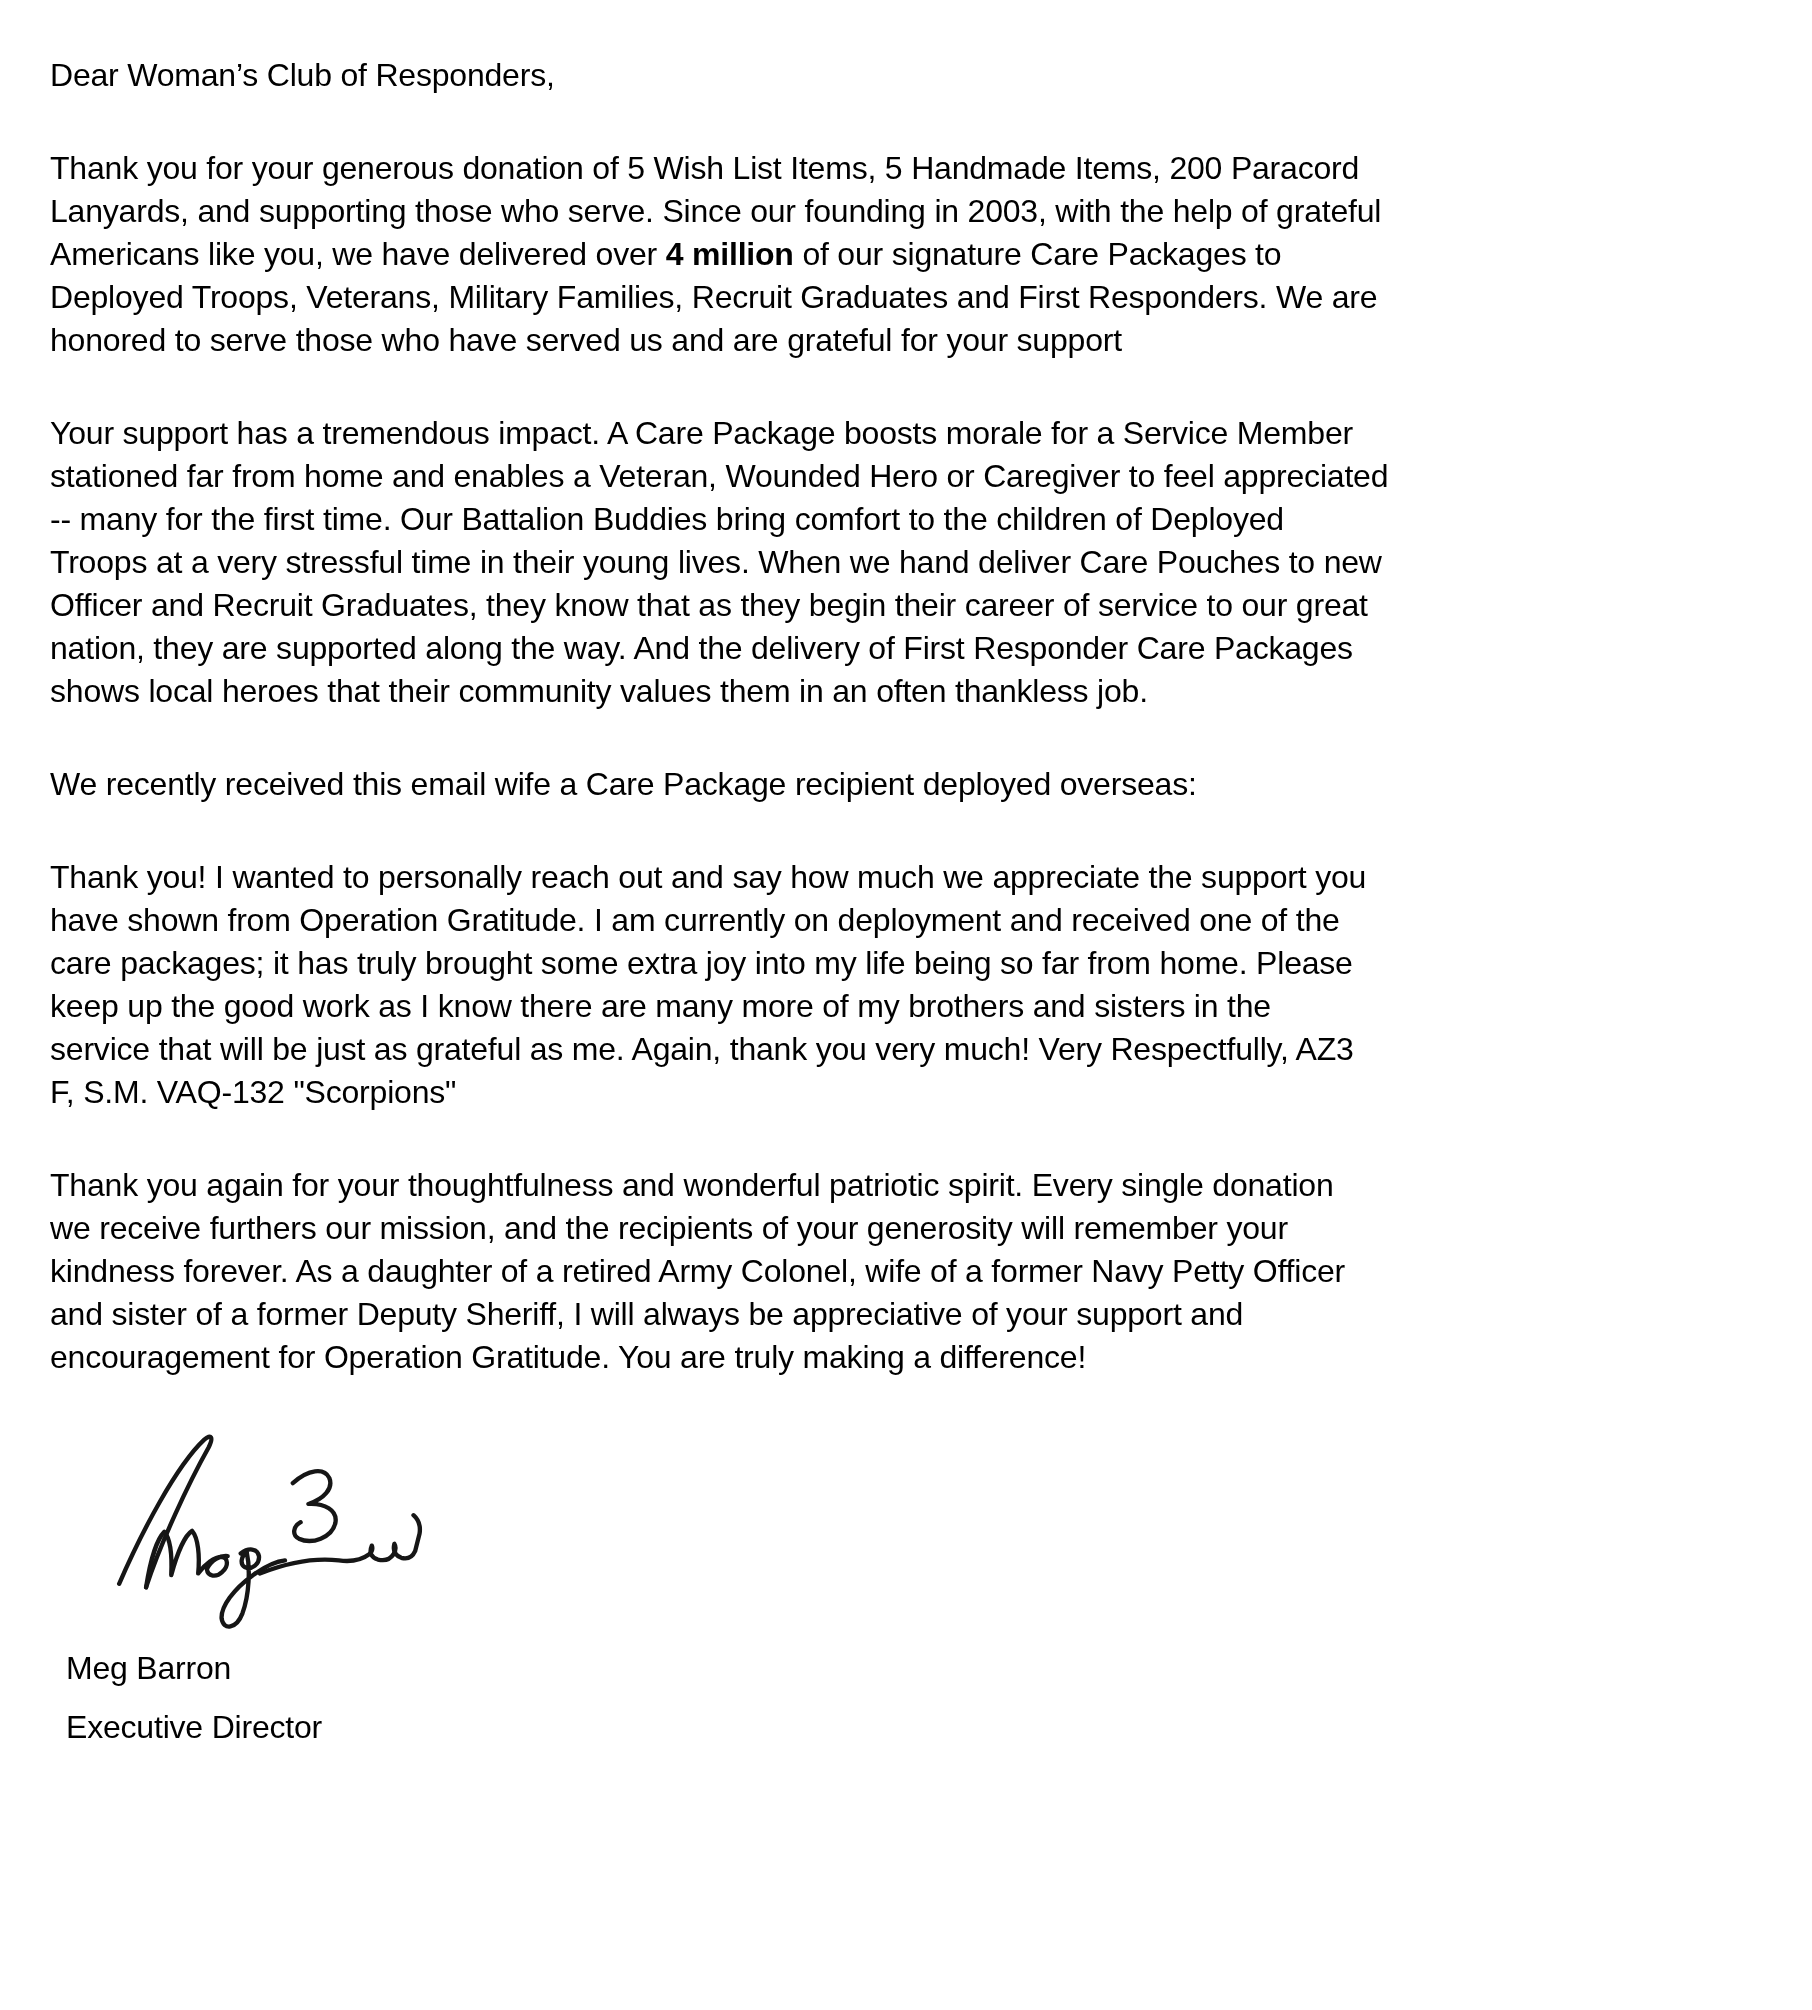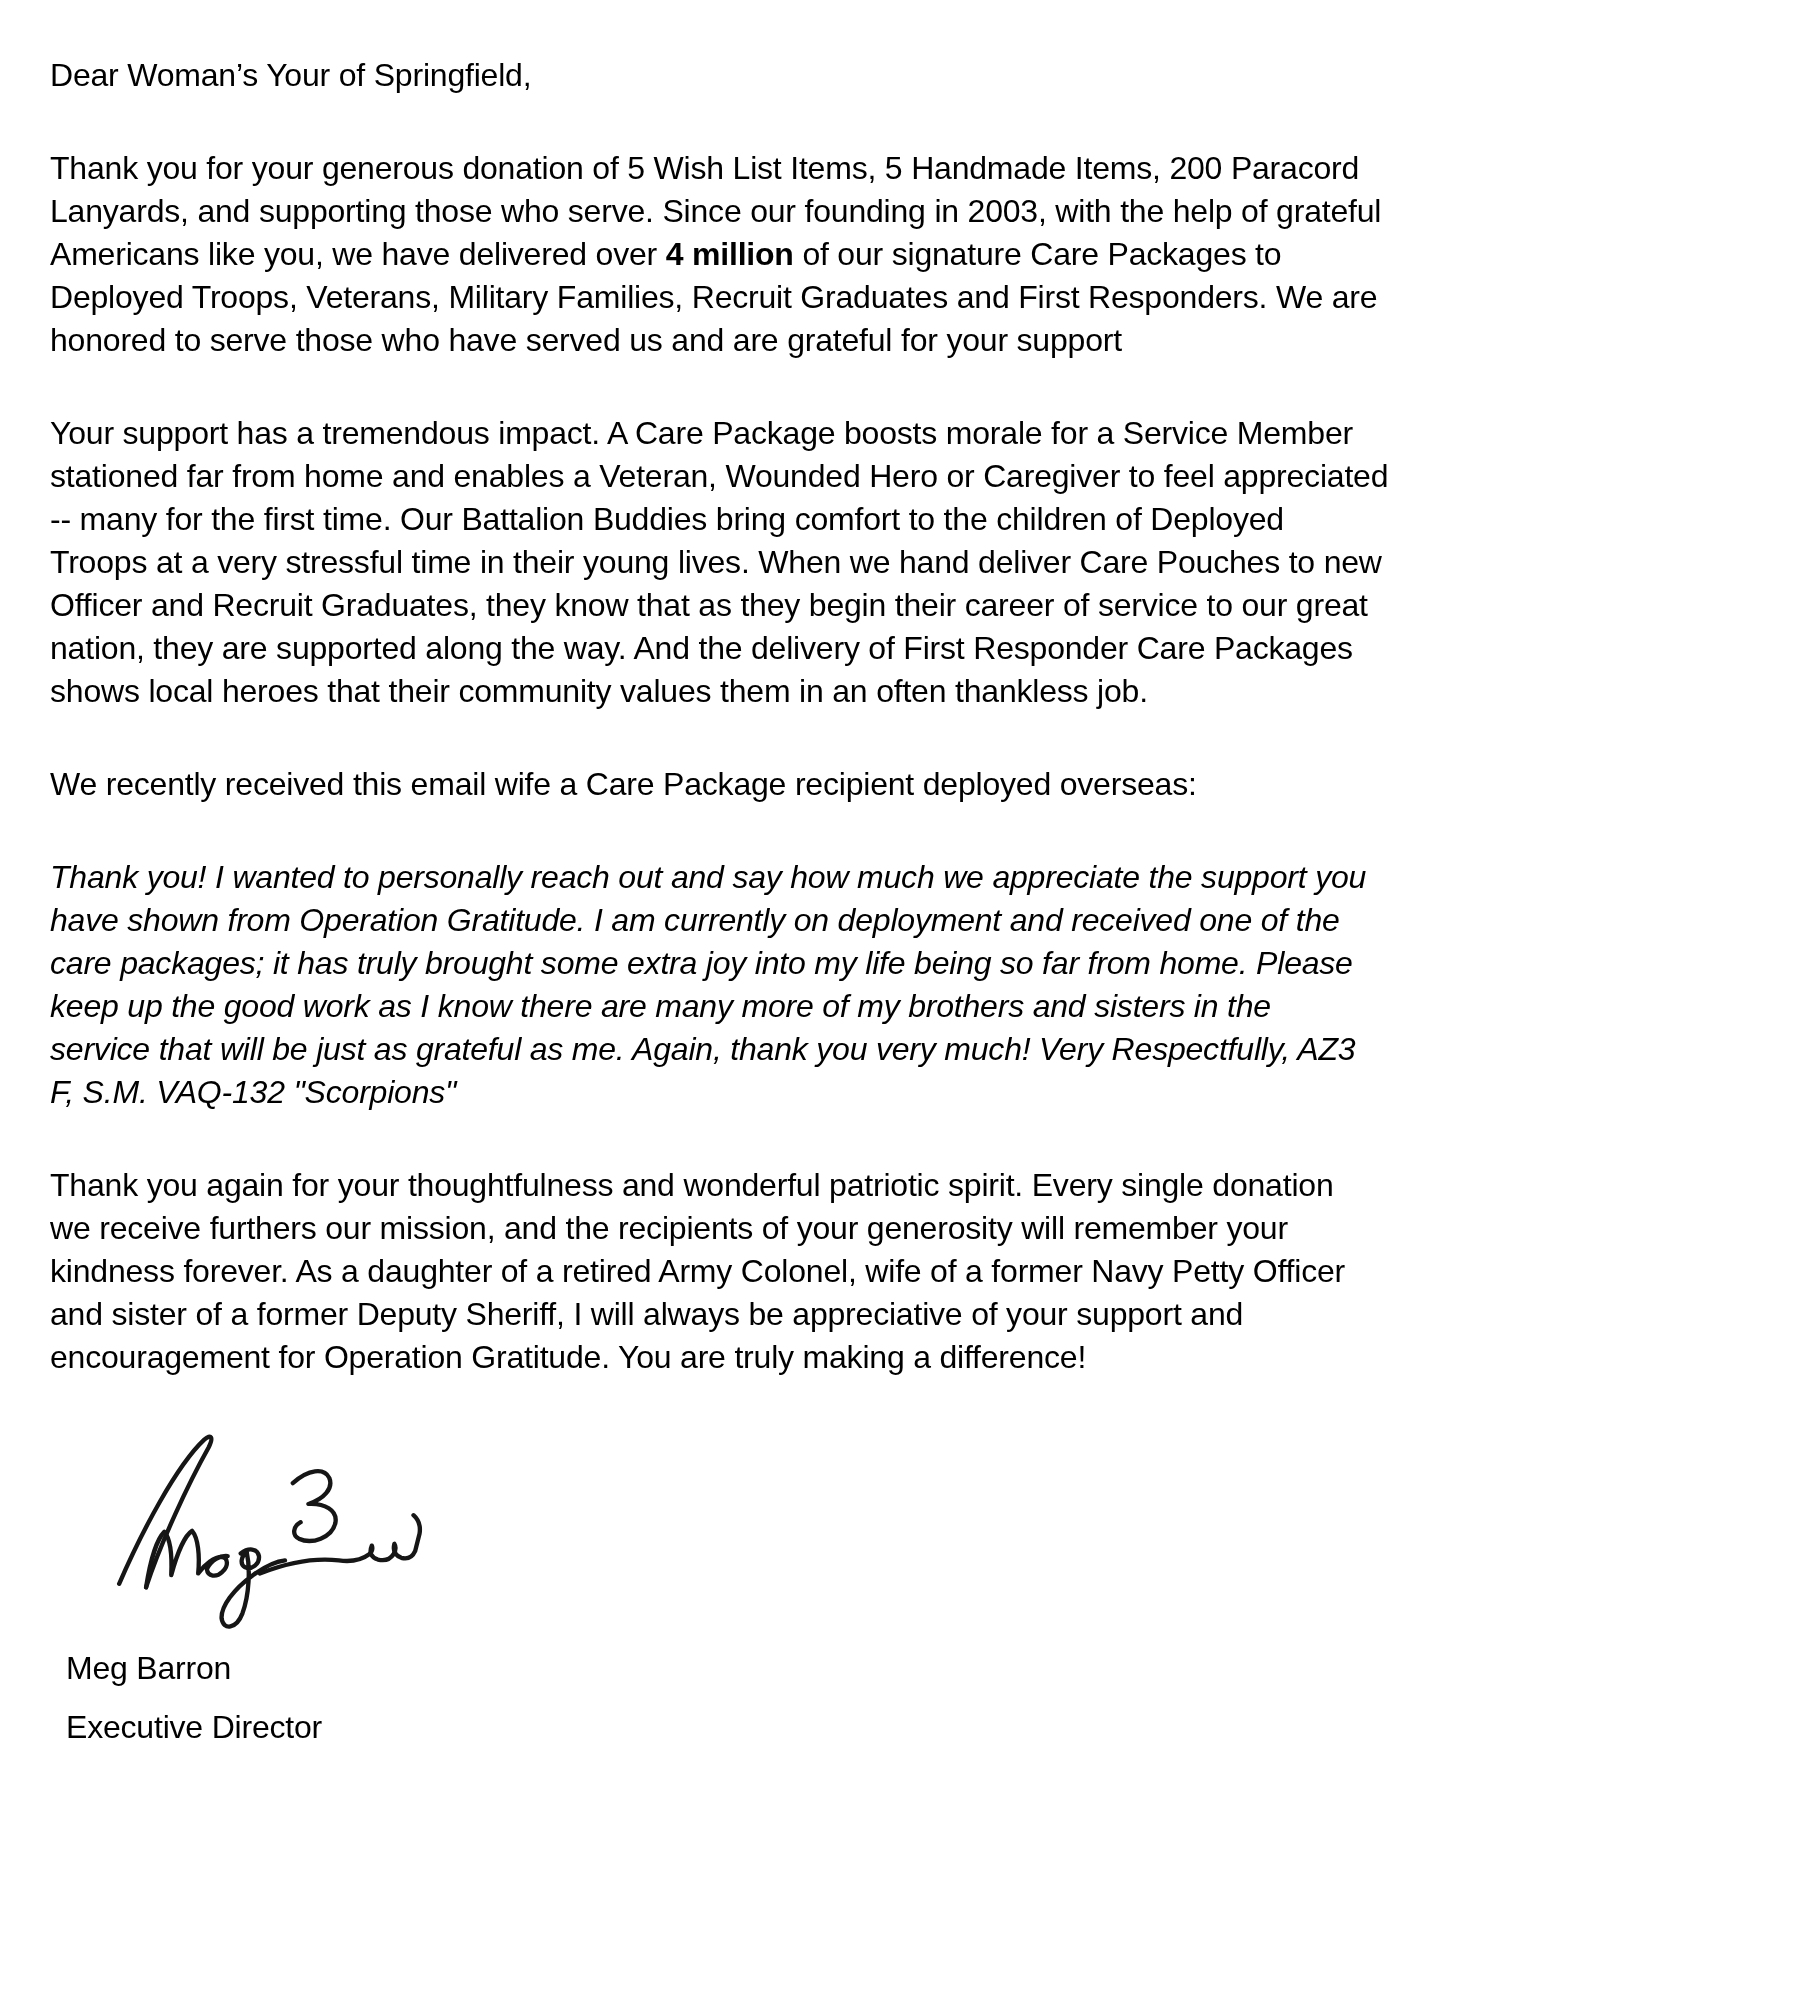--- a/index.html
+++ b/index.html
@@ -19,21 +19,20 @@
   }
   .para {
     font-size: 32px;
     line-height: 43px;
     letter-spacing: -0.2px;
     white-space: pre-line;
     margin: 0 0 50px 0;
     max-width: 1703px;
   }
   .para.quote {
-    font-style: italic;
   }
   .bold {
     font-weight: bold;
     margin-top: 32px;
   }
   .closing {
     margin-bottom: 26px;
   }
   .signature-wrap {
     margin: 8.7px 0 15.6px 24px;
@@ -48,21 +47,21 @@
     letter-spacing: -0.2px;
     white-space: pre-line;
     margin: 16px;
   }
 </style>
 </head>
 <body>
 
 <div class="letter">
 
-  <p class="para">Dear Woman’s Your of Springfield,</p>
+  <p class="para">Dear Woman’s Club of Responders,</p>
 
   <p class="para"><span>Thank you for your generous donation of 5 Wish List Items, 5 Handmade Items, 200 Paracord
 Lanyards, and supporting those who serve. Since our founding in 2003, with the help of grateful
 Americans like you, we have delivered over </span><span class="bold">4 million</span><span> of our signature Care Packages to
 Deployed Troops, Veterans, Military Families, Recruit Graduates and First Responders. We are
 honored to serve those who have served us and are grateful for your support</span></p>
 
   <p class="para">Your support has a tremendous impact. A Care Package boosts morale for a Service Member
 stationed far from home and enables a Veteran, Wounded Hero or Caregiver to feel appreciated
 -- many for the first time. Our Battalion Buddies bring comfort to the children of Deployed

